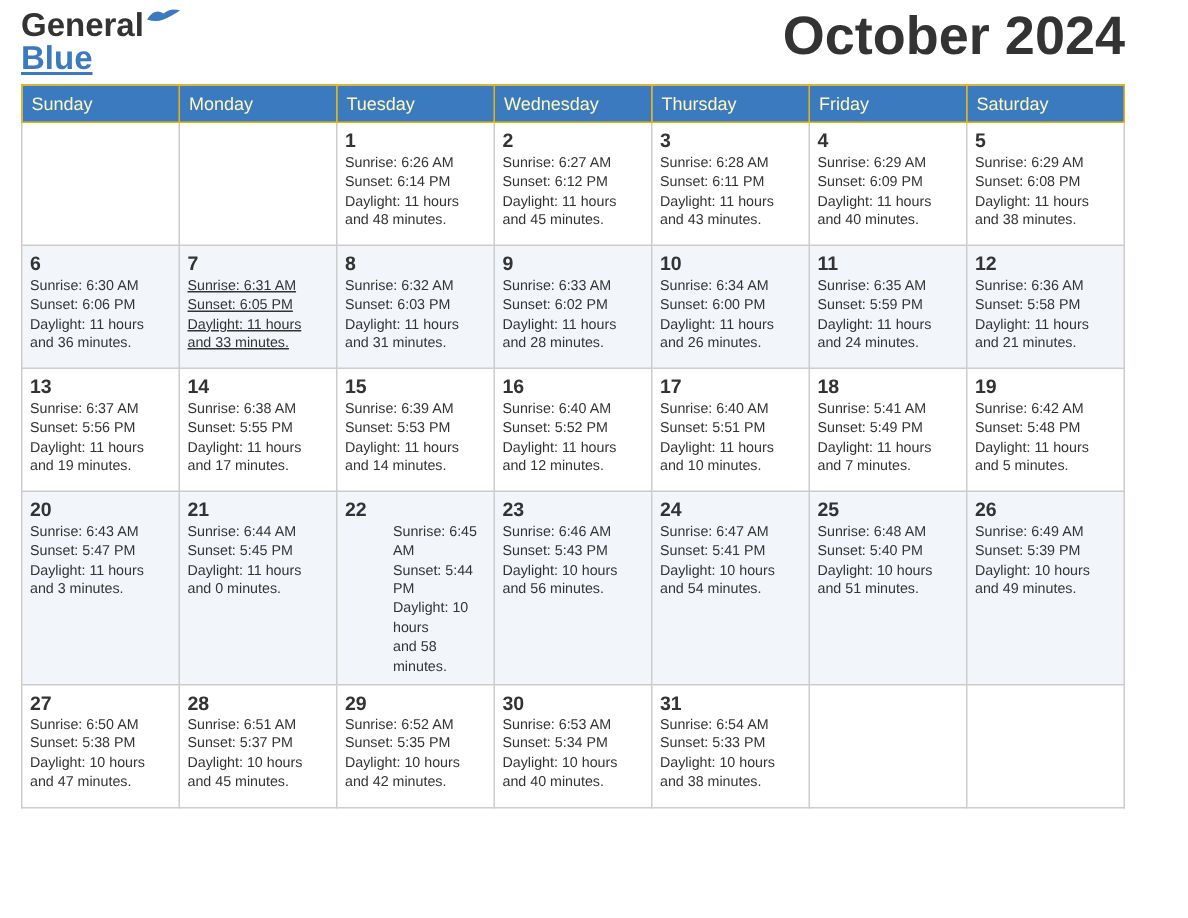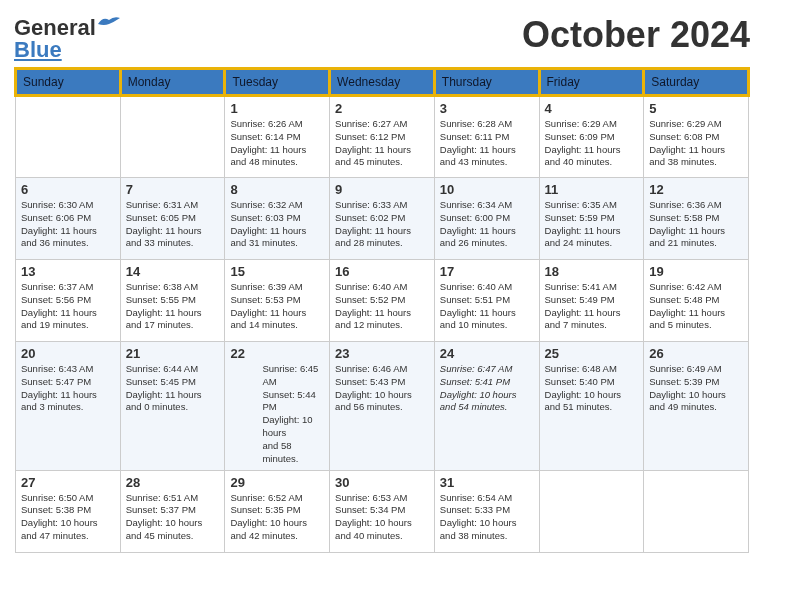--- a/index.html
+++ b/index.html
@@ -5,21 +5,21 @@
     * { box-sizing: border-box; margin: 0; padding: 0; }
     body {
       font-family: Arial, sans-serif;
       background: #fff;
       width: 792px;
       height: 612px;
       overflow: hidden;
     }
     .container {
       width: 764px;
-      padding: 15px 14px 6px 14px;
+      padding: 4px 14px 6px 14px;
     }
     .header-row {
       display: flex;
       justify-content: space-between;
       align-items: flex-start;
       margin-bottom: 4px;
     }
     .logo {
       display: flex;
       flex-direction: column;
@@ -38,26 +38,26 @@
       font-size: 15px;
       color: #333;
     }
     .calendar {
       width: 100%;
       border-collapse: collapse;
       font-size: 10px;
     }
     .calendar th {
       background-color: #3b7abf;
-      color: #0f172a;
+      color: #fef9c3;
       text-align: left;
       padding: 5px 6px;
       font-size: 12px;
       font-weight: normal;
-      border: 3px solid #eab308;
+      border: 1px solid #eab308;
     }
     .calendar td {
       vertical-align: top;
       padding: 4px 5px;
       border: 1px solid #ccc;
       width: calc(100% / 7);
       height: 82px;
       color: #333;
     }
     .day-num {
@@ -151,21 +151,21 @@
         <tr>
           <td class="row-alt">
             <span class="day-num">6</span>
             <div class="day-info" style="white-space: pre-line;">Sunrise: 6:30 AM
 Sunset: 6:06 PM
 Daylight: 11 hours
 and 36 minutes.</div>
           </td>
           <td class="row-alt">
             <span class="day-num">7</span>
-            <div class="day-info" style="white-space: pre-line;">Sunrise: 6:31 AM
+            <div class="day-info" style="white-space: pre-line; text-decoration: underline;">Sunrise: 6:31 AM
 Sunset: 6:05 PM
 Daylight: 11 hours
 and 33 minutes.</div>
           </td>
           <td class="row-alt">
             <span class="day-num">8</span>
             <div class="day-info" style="white-space: pre-line;">Sunrise: 6:32 AM
 Sunset: 6:03 PM
 Daylight: 11 hours
 and 31 minutes.</div>
@@ -274,21 +274,21 @@
           </td>
           <td class="row-alt">
             <span class="day-num">23</span>
             <div class="day-info" style="white-space: pre-line;">Sunrise: 6:46 AM
 Sunset: 5:43 PM
 Daylight: 10 hours
 and 56 minutes.</div>
           </td>
           <td class="row-alt">
             <span class="day-num">24</span>
-            <div class="day-info" style="white-space: pre-line; font-style: italic;">Sunrise: 6:47 AM
+            <div class="day-info" style="white-space: pre-line;">Sunrise: 6:47 AM
 Sunset: 5:41 PM
 Daylight: 10 hours
 and 54 minutes.</div>
           </td>
           <td class="row-alt">
             <span class="day-num">25</span>
             <div class="day-info" style="white-space: pre-line;">Sunrise: 6:48 AM
 Sunset: 5:40 PM
 Daylight: 10 hours
 and 51 minutes.</div>

